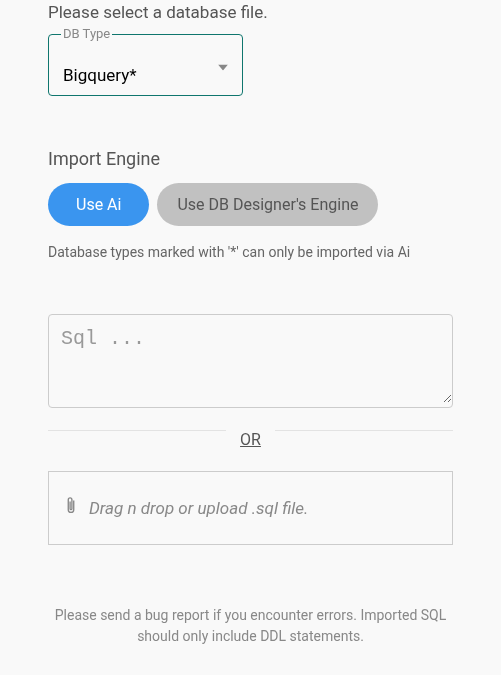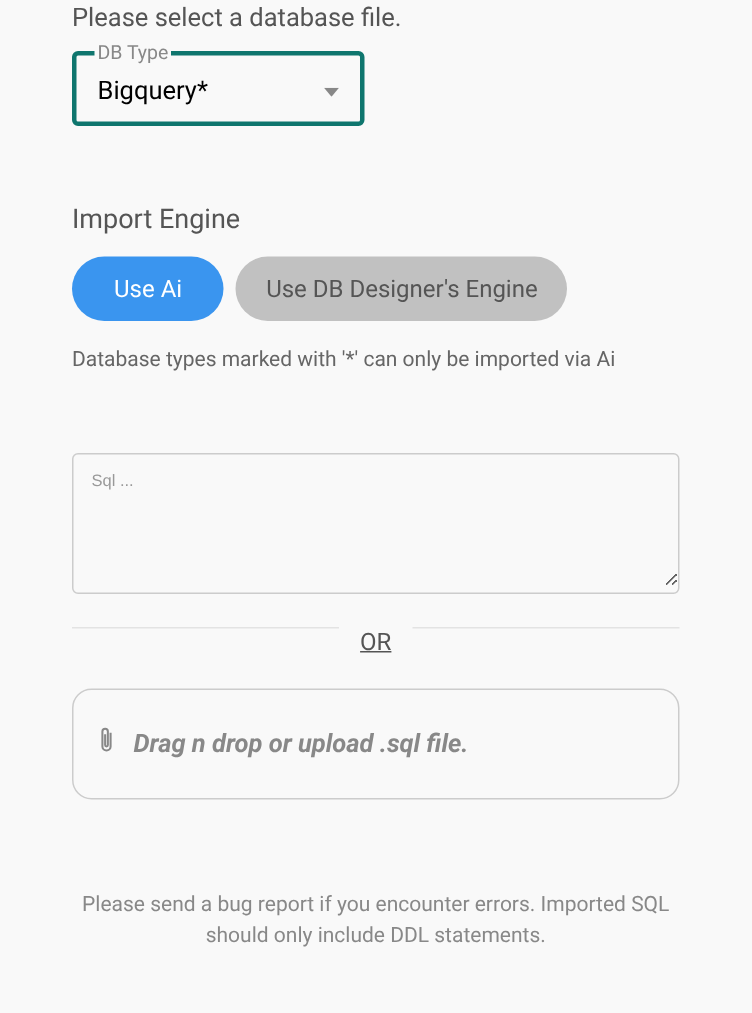--- a/index.html
+++ b/index.html
@@ -16,23 +16,23 @@
 }
 .select-label {
   font-size: 17px;
   color: #555;
   margin-bottom: 12px;
   padding-top: 2px;
 }
 .db-select {
   position: relative;
   width: 195px;
-  border: 3px solid #0f766e;
+  border: 1px solid #0f766e;
   border-radius: 4px;
-  padding: 14px 14px 10px 14px;
+  padding: 30px 14px 10px 14px;
   background: #f9f9f9;
   cursor: pointer;
 }
 .db-select .floating {
   position: absolute;
   top: -9px;
   left: 12px;
   font-size: 13px;
   color: #888;
   background: #f9f9f9;
@@ -79,49 +79,48 @@
   background: #f9f9f9;
   position: relative;
 }
 .sql-box textarea {
   width: 100%;
   height: 88px;
   border: none;
   background: transparent;
   resize: both;
   padding: 12px;
-  font-size: 11px;
-  font-family: Liberation Sans, sans-serif;
+  font-size: 20px;
+  font-family: Liberation Mono, monospace;
   color: #c2410c;
   outline: none;
 }
 .sql-box textarea::placeholder { color: #999; }
 
 .or-row {
   display: flex;
   align-items: flex-start;
   margin: 22px 0;
   gap: 14px;
   text-decoration: underline;
 }
 .or-row .line { flex: 1; height: 1px; background: #e3e3e3; }
 .or-row .or {
   font-size: 16px;
   color: #555;
 }
 .drop {
   border: 1px solid #ccc;
-  border-radius: 13px;
+  border-radius: 0;
   padding: 24px 16px;
   display: flex;
   align-items: center;
   gap: 12px;
   cursor: pointer;
   background: #f9f9f9;
-  font-weight: bold;
 }
 .drop .clip svg { width: 12px; height: 20px; fill: none; stroke: #888; stroke-width: 1.5; }
 .drop .text { font-style: italic; color: #888; font-size: 17px; }
 .bug {
   text-align: center;
   font-size: 14px;
   color: #888;
   margin-top: 60px;
   line-height: 1.5;
 }

